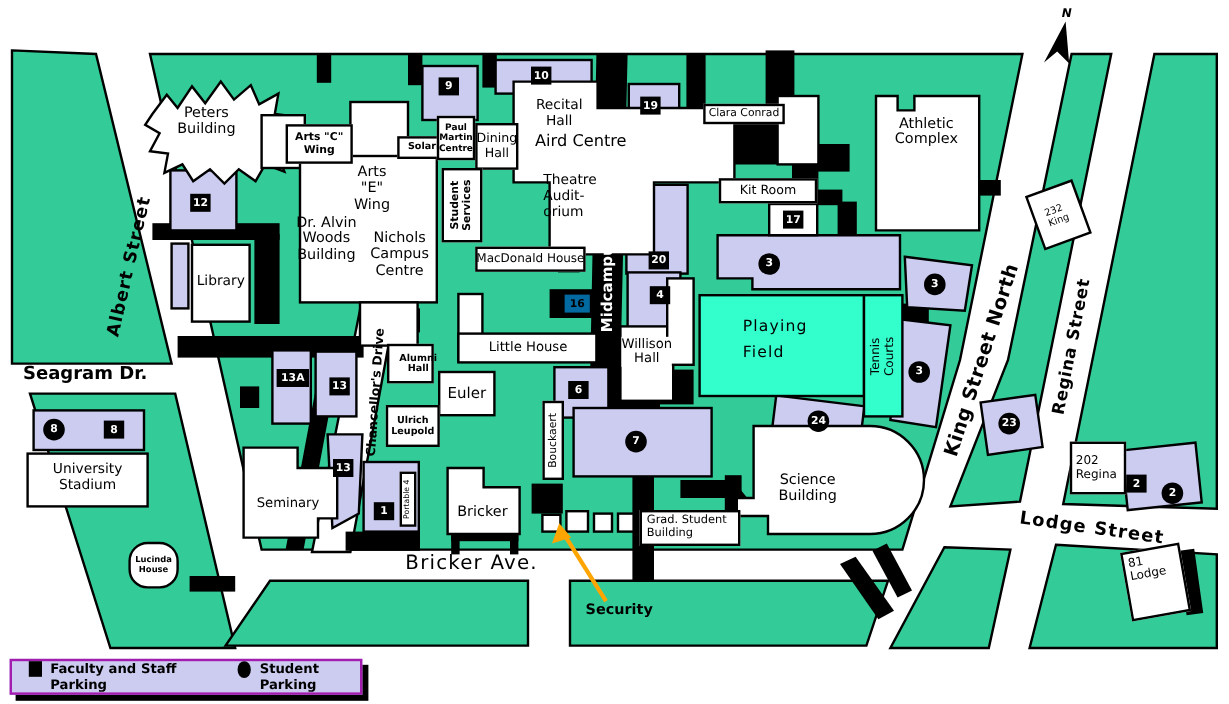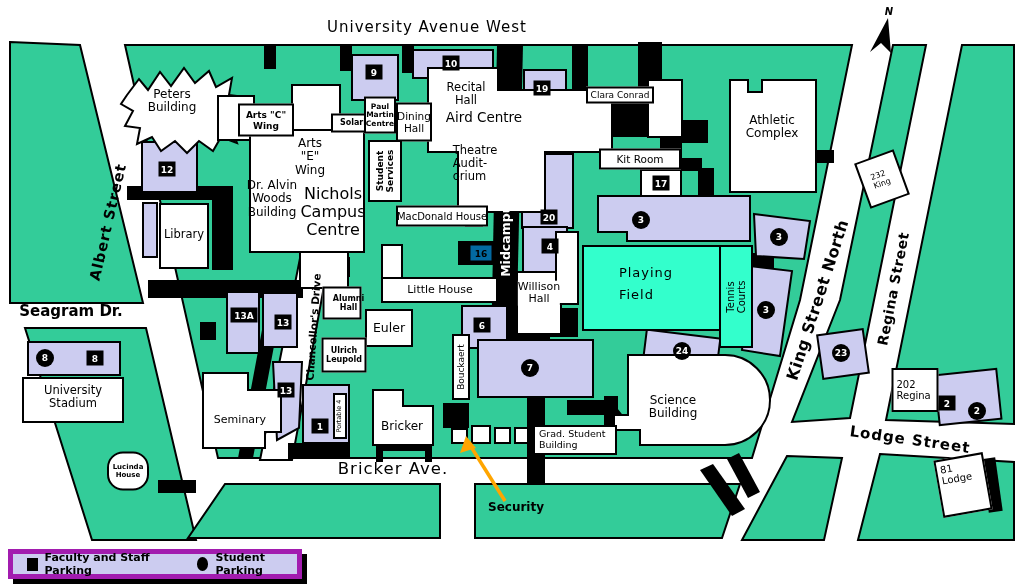--- a/index.html
+++ b/index.html
@@ -12,21 +12,21 @@
        justify-content:center;padding:0 1px;box-sizing:border-box;}
   .tl{text-align:left;}
   .bsq,.bci{position:absolute;transform:translate(-50%,-50%);background:#000;color:#fff;
        font:bold 9px "DejaVu Sans",sans-serif;display:flex;align-items:center;
        justify-content:center;z-index:4;}
   .bsq{width:17px;height:15px;}
   .bci{width:18px;height:18px;border-radius:50%;}
   .wide{width:27px;}
   .inv{background:#0369a1;color:#000;width:21px;height:15px;}
   #legend{position:absolute;left:8px;top:549px;width:294px;height:30px;background:#CCCCF0;
-       border:5px solid #a21caf;box-shadow:5px 5px 0 0 #000;display:flex;align-items:center;
+       border:2px solid #a21caf;box-shadow:5px 5px 0 0 #000;display:flex;align-items:flex-start;
        z-index:5;box-sizing:border-box;}
   #legend .sq{width:13px;height:13px;background:#000;margin-left:14px;}
   #legend .ci{width:14px;height:14px;background:#000;border-radius:50%;margin-left:26px;}
   #legend span{font:bold 11px "DejaVu Sans",sans-serif;margin-left:7px;}
 </style>
 </head>
 <body>
 
 <div id="map">
 
@@ -140,49 +140,48 @@
     <rect x="515" y="428" width="13" height="15"></rect>
     <rect x="598" y="428" width="16" height="24"></rect>
   </g>
 
   <polygon points="888,18 870,52 881,43 891,53" fill="#000"></polygon>
 
   <line x1="505" y1="501" x2="468" y2="442" stroke="#FFA500" stroke-width="3.5"></line>
   <polygon points="466,436 460,453 476,448" fill="#FFA500"></polygon>
 </svg>
 
-<div class="lbl" style="left:427px;top:27px;font-size:15px;letter-spacing:1px;">University Avenue West</div>
 <div class="lbl" style="left:108px;top:222px;font-size:14.5px;font-weight:bold;letter-spacing:1px;transform:translate(-50%,-50%) rotate(-77deg);">Albert Street</div>
 <div class="lbl" style="left:71px;top:311px;font-size:15px;font-weight:bold;">Seagram Dr.</div>
 <div class="lbl" style="left:506px;top:216px;font-size:12.5px;font-weight:bold;color:#fff;white-space:nowrap;transform:translate(-50%,-50%) rotate(-90deg);">Midcampus Drive</div>
 <div class="lbl" style="left:314px;top:327px;font-size:10.5px;font-weight:bold;white-space:nowrap;transform:translate(-50%,-50%) rotate(-86deg);">Chancellor's Drive</div>
 <div class="lbl" style="left:818px;top:300px;font-size:16px;font-weight:bold;letter-spacing:0.5px;white-space:nowrap;transform:translate(-50%,-50%) rotate(-72deg);">King Street North</div>
 <div class="lbl" style="left:894px;top:289px;font-size:14px;font-weight:bold;letter-spacing:0.5px;white-space:nowrap;transform:translate(-50%,-50%) rotate(-79deg);">Regina Street</div>
 <div class="lbl" style="left:393px;top:469px;font-size:16.5px;letter-spacing:1px;">Bricker Ave.</div>
 <div class="lbl" style="left:910px;top:440px;font-size:15px;font-weight:bold;letter-spacing:1px;white-space:nowrap;transform:translate(-50%,-50%) rotate(8deg);">Lodge Street</div>
 
 <div class="lbl" style="left:172px;top:101px;font-size:12px;">Peters
 Building</div>
 <div class="lbl" style="left:310px;top:157px;font-size:12px;">Arts
 "E"
 Wing</div>
 <div class="lbl" style="left:272px;top:199px;font-size:12px;">Dr. Alvin
 Woods
 Building</div>
-<div class="lbl" style="left:333px;top:212px;font-size:16px;">Nichols
+<div class="lbl" style="left:333px;top:212px;font-size:12px;">Nichols
 Campus
 Centre</div>
 <div class="lbl" style="left:184px;top:234px;font-size:11.5px;">Library</div>
 <div class="lbl" style="left:466px;top:94px;font-size:11.5px;">Recital
 Hall</div>
 <div class="lbl" style="left:484px;top:118px;font-size:13.5px;white-space:nowrap;">Aird Centre</div>
 <div class="lbl tl" style="left:475px;top:163px;font-size:11.5px;">Theatre
 Audit-
 orium</div>
-<div class="lbl" style="left:772px;top:127px;font-size:12px;">Athletic
+<div class="lbl" style="left:772px;top:110px;font-size:12px;">Athletic
 Complex</div>
 <div class="lbl" style="left:440px;top:290px;font-size:11px;white-space:nowrap;">Little House</div>
 <div class="lbl" style="left:389px;top:328px;font-size:12.5px;">Euler</div>
 <div class="lbl" style="left:539px;top:293px;font-size:11px;background:#fff;">Willison
 Hall</div>
 <div class="lbl" style="left:240px;top:420px;font-size:11px;">Seminary</div>
 <div class="lbl" style="left:402px;top:427px;font-size:12px;">Bricker</div>
 <div class="lbl" style="left:673px;top:407px;font-size:12px;">Science
 Building</div>
 <div class="lbl" style="left:73px;top:397px;font-size:11.5px;text-align:center;">University

